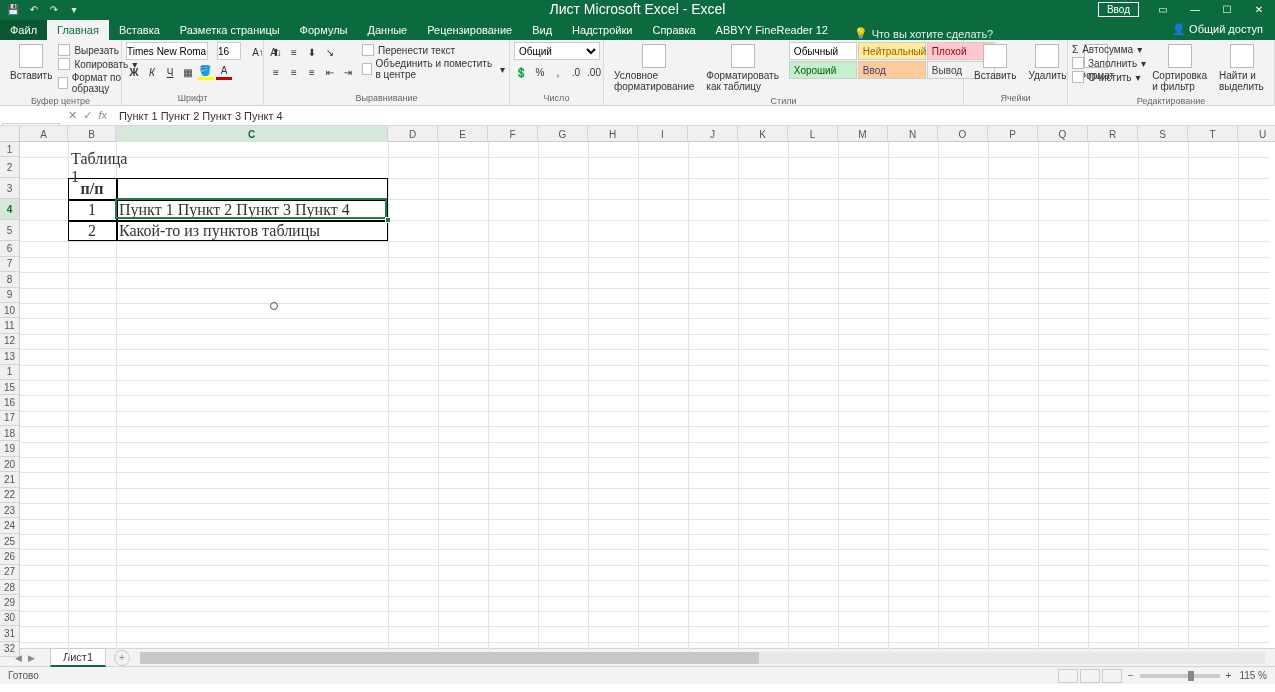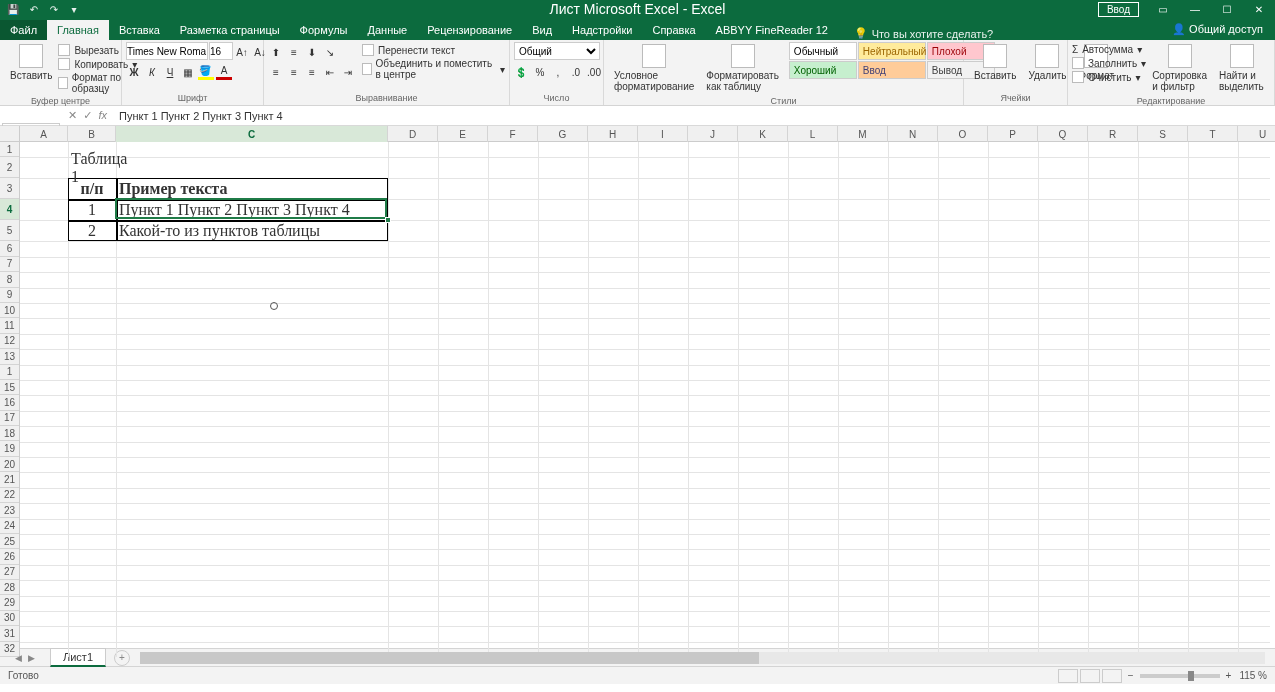--- a/index.html
+++ b/index.html
@@ -21,21 +21,21 @@
 .ribbon { height:66px; background:#f3f3f3; border-bottom:1px solid #d4d4d4; display:flex; position:relative; }
 .ribbon .group { border-right:1px solid #d9d9d9; display:flex; flex-direction:column; }
 .ribbon .group .content { flex:1; display:flex; align-items:flex-start; padding:2px 4px; }
 .ribbon .group .label { font-size:9px; color:#666; text-align:center; padding-bottom:2px; }
 .ribbon .big-btn { display:flex; flex-direction:column; align-items:center; justify-content:center; padding:2px 6px; font-size:10px; gap:2px; }
 .ribbon .big-btn .ico { width:24px; height:24px; border:1px solid #bbb; background:#fff; }
 .ribbon .small-list { display:flex; flex-direction:column; gap:2px; font-size:10px; padding-top:2px; }
 .ribbon .small-list div { display:flex; align-items:center; gap:4px; }
 .ribbon .ico-s { width:12px; height:12px; border:1px solid #bbb; background:#fff; display:inline-block; }
 .ribbon select, .ribbon input { font-size:10px; height:18px; border:1px solid #ccc; background:#fff; }
-.font-row { display:flex; gap:1px; }
+.font-row { display:flex; gap:9px; }
 .btn-row { display:flex; gap:2px; margin-top:2px; }
 .btn-row span { width:16px; height:16px; display:flex; align-items:center; justify-content:center; font-size:10px; border:0px solid #ddd; }
 .style-cell { width:68px; height:18px; border:1px solid #ccc; font-size:10px; display:flex; align-items:center; padding:0 4px; }
 .namebox-row { height:20px; border-bottom:1px solid #d9d9d9; display:flex; align-items:center; background:#fff; }
 .namebox-row .namebox { width:58px; height:18px; border:1px solid #ccc; margin-left:2px; font-size:11px; padding:0 4px; display:flex; align-items:center; justify-content:space-between;margin-top:32px; }
 .namebox-row .fx-btns { display:flex; gap:6px; margin:0 8px; color:#888; font-size:11px; }
 .namebox-row .fx-btns span { cursor:pointer; }
 .namebox-row .formula { flex:1; font-size:11px; padding:0 4px; }
 .grid-area { height:522px; display:flex; background:#fff; }
 .rowhdrs { width:20px; background:#f0f0f0; display:flex; flex-direction:column; border-right:1px solid #ccc; }
@@ -376,21 +376,20 @@
           <div class="gridline-h" style="top: 453.6px;"></div>
           <div class="gridline-h" style="top: 469px;"></div>
           <div class="gridline-h" style="top: 484.4px;"></div>
           <div class="gridline-h" style="top: 499.8px;"></div>
           <div class="tbl-border" style="left: 48px; top: 36.4px; width: 320px; height: 63px;"></div>
           <div style="position: absolute; left: 48px; top: 57.4px; width: 320px; height: 1.5px; background: rgb(0, 0, 0);"></div>
           <div style="position: absolute; left: 48px; top: 78.4px; width: 320px; height: 1.5px; background: rgb(0, 0, 0);"></div>
           <div style="position: absolute; left: 96px; top: 36.4px; width: 1.5px; height: 63px; background: rgb(0, 0, 0);"></div>
           <div class="cellcontent" style="left: 48px; top: 15.4px; width: 48px; height: 21px;">Таблица 1</div>
           <div class="cellcontent" style="left: 48px; top: 36.4px; width: 48px; height: 21px; font-weight: bold; justify-content: center;">п/п</div>
-          <div class="cellcontent" style="left: 96px; top: 36.4px; width: 272px; height: 21px; font-weight: bold;">Пример текста</div>
           <div class="cellcontent" style="left: 48px; top: 57.4px; width: 48px; height: 21px; justify-content: center;">1</div>
           <div class="cellcontent" style="left: 96px; top: 57.4px; width: 272px; height: 21px;">Пункт 1 Пункт 2 Пункт 3 Пункт 4</div>
           <div class="cellcontent" style="left: 48px; top: 78.4px; width: 48px; height: 21px; justify-content: center;">2</div>
           <div class="cellcontent" style="left: 96px; top: 78.4px; width: 272px; height: 21px;">Какой-то из пунктов таблицы</div>
           <div class="sel-cell" style="left: 95px; top: 56.4px; width: 272px; height: 21px;"></div>
           <div class="sel-handle" style="left: 365px; top: 75.4px;"></div>
           <div class="cursor-marker" style="left: 250px; top: 160px;"></div>
         </div>
     </div>
   </div>

